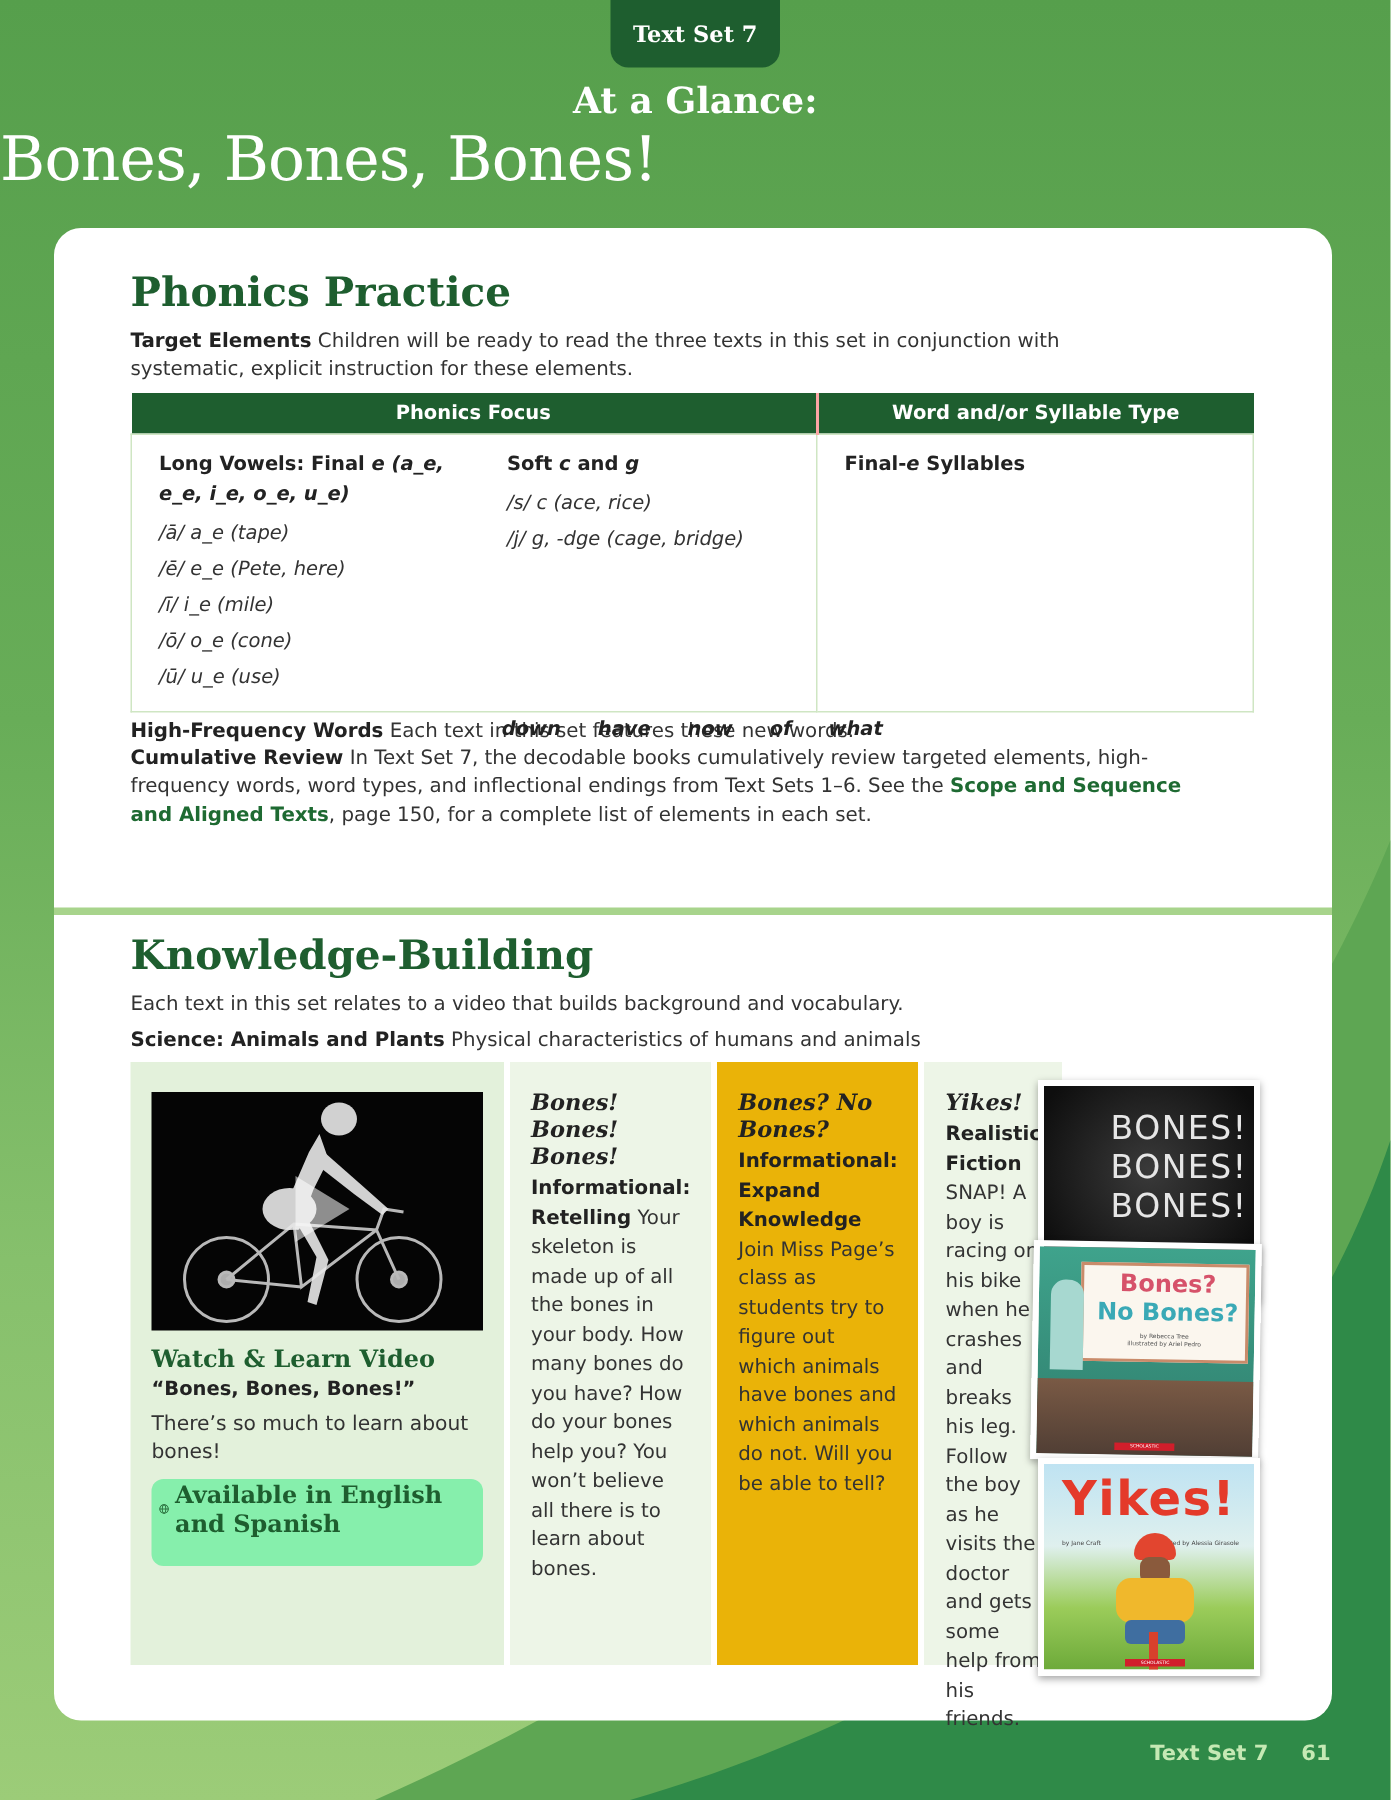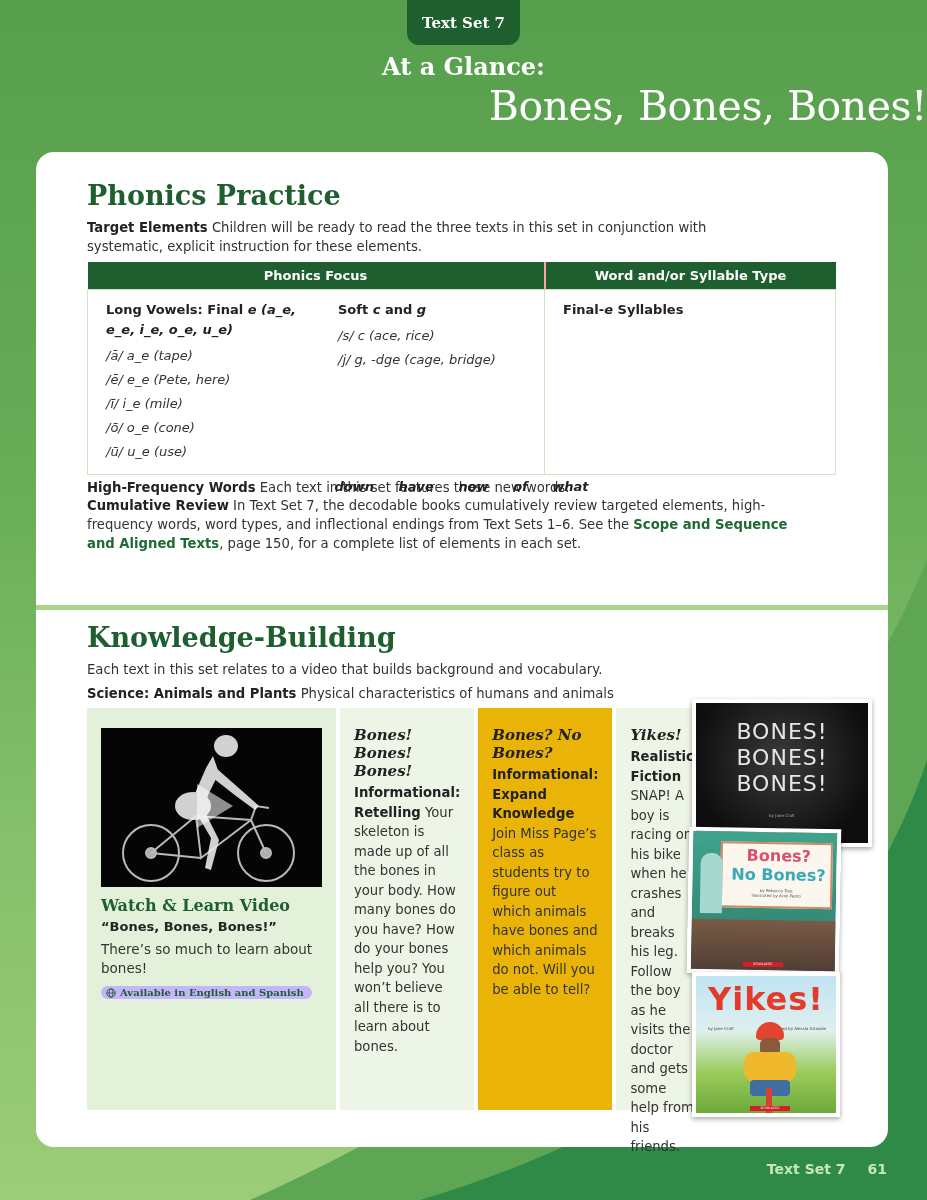--- a/index.html
+++ b/index.html
@@ -16,21 +16,21 @@
     position: absolute; left: 407px; top: 0; width: 113px; height: 45px;
     background: #1e5e2f; border-radius: 0 0 12px 12px;
     color: #fff; font-family: "DejaVu Serif", serif; font-weight: bold; font-size: 15px;
     display: flex; align-items: center; justify-content: center; z-index: 2;
   }
   .kicker {
     position: absolute; left: 0; width: 927px; top: 52px; text-align: center;
     color: #fff; font-family: "DejaVu Serif", serif; font-weight: bold; font-size: 24px; z-index: 2;
   }
   .title {
-    position: absolute; left: 0; width: 927px; top: 82px; text-align: right;
+    position: absolute; left: 0; width: 927px; top: 82px; text-align: left;
     color: #fff; font-family: "DejaVu Serif", serif; font-size: 41px; font-weight: normal; z-index: 2;
     letter-spacing: -0.5px;
   }
 
   .card {
     position: absolute; left: 36px; top: 152px; width: 852px; height: 995px;
     background: #fff; border-radius: 18px; z-index: 2;
   }
   .divider {
     position: absolute; left: 36px; top: 605px; width: 852px; height: 5px;
@@ -77,36 +77,36 @@
   }
   .video-panel { width: 282px; background: #e3f1db; padding: 20px 14px 0 14px; position: relative; }
   .video-thumb {
     width: 221px; height: 159px; background: #050505; position: relative; overflow: hidden;
   }
   .video-title { margin-top: 9px; color: #1e5e2f; font-family: "DejaVu Serif", serif; font-weight: bold; font-size: 16px; }
   .video-sub { margin-top: 4px; font-weight: bold; font-size: 13px; color: #222; }
   .video-desc { margin-top: 6px; font-size: 13.5px; line-height: 19px; color: #333; }
   .avail {
     display: inline-flex; align-items: center; gap: 4px; margin-top: 8px;
-    background: #c4b5fd; border-radius: 8px; padding: 1px 8px 1px 5px;
-    font-family: "DejaVu Serif", serif; font-size: 10px; font-weight: bold; color: #1e5e2f;
+    background: #86efac; border-radius: 8px; padding: 1px 8px 19px 5px;
+    font-family: "DejaVu Serif", serif; font-size: 16px; font-weight: bold; color: #1e5e2f;
   }
 
   .books { flex: 1; display: flex; flex-direction: row; gap: 4px; }
   .book { background: #edf5e7; padding: 18px 14px 0 14px; flex: 1; }
   .book:nth-child(2) { background: #eab308; }
   .book-title { font-family: "DejaVu Serif", serif; font-weight: bold; font-style: italic; font-size: 15px; color: #222; }
   .book-desc { margin-top: 3px; font-size: 13.2px; line-height: 19.5px; color: #333; }
   .book-desc b { color: #222; }
 
   .cover {
     position: absolute; z-index: 5; border: 4px solid #fff; box-shadow: 0 2px 5px rgba(0,0,0,0.35);
     overflow: hidden;
   }
-  .cover1 { left: 692px; top: 699px; width: 180px; height: 148px; background: radial-gradient(circle at 50% 40%, #3a3a3a, #0e0e0e 75%); }
+  .cover1 { left: 692px; top: 720px; width: 148px; height: 148px; background: radial-gradient(circle at 50% 40%, #3a3a3a, #0e0e0e 75%); padding-left: 20px; }
   .cover2 { left: 688px; top: 828px; width: 152px; height: 146px; background: linear-gradient(180deg, #3fa38c, #2f7d6c); transform: rotate(1deg); }
   .cover3 { left: 692px; top: 972px; width: 148px; height: 145px; background: linear-gradient(180deg, #bfe3f2 0%, #dff0ee 40%, #9bcc5a 70%, #6daa3a 100%); }
   .cover-text { position: absolute; width: 100%; text-align: center; }
 
   .footer {
     position: absolute; right: 40px; top: 1161px; color: #c5e9b4; z-index: 3;
     font-size: 14px; font-weight: bold;
   }
   .footer span + span { margin-left: 22px; }
 </style>

